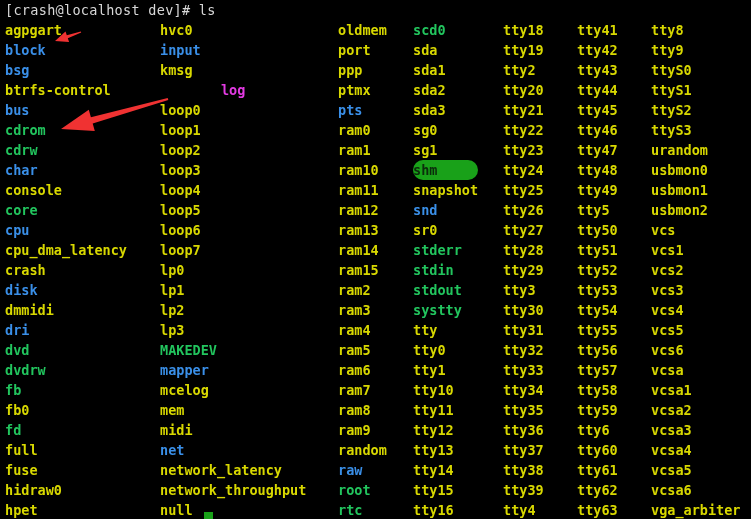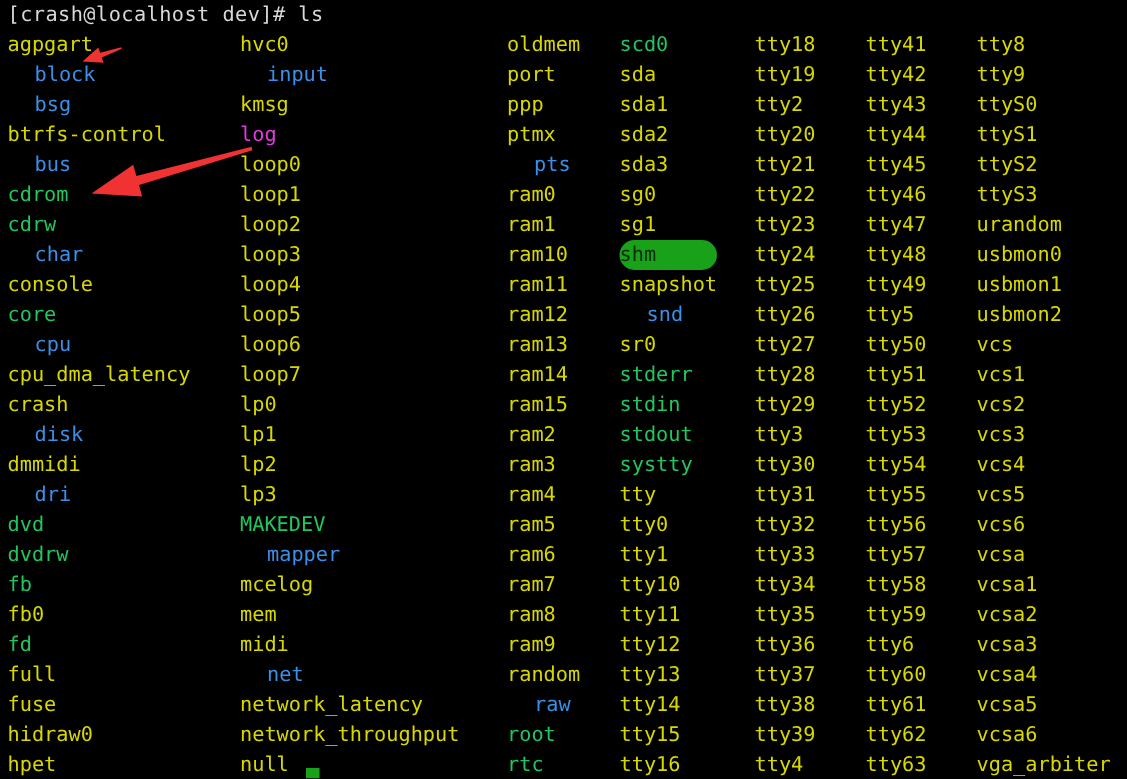--- a/index.html
+++ b/index.html
@@ -35,33 +35,33 @@
     left: 0px;
     top: 20px;
     width: 751px;
   }
   .ls-col {
     position: absolute;
     top: 0;
     white-space: pre;
     font-size: 13.5px;
     line-height: 20px;
-    font-weight: normal;
+    font-weight: bold;
   }
   .ls-entry {
     display: block;
     height: 20px;
     line-height: 20px;
     white-space: pre;
   }
   
   .c-file   { color: #d8d800; }
-  .c-dir    { color: #3a8fe8; margin-left: 18px; }
+  .c-dir    { color: #3a8fe8; }
   .c-link   { color: #22c55e; }
-  .c-sock   { color: #e23ae2; }
+  .c-sock   { color: #e23ae2; text-align: center; }
   .c-sticky { color: #0b2d0b; background: #19a119; border-radius: 10px; }
 
   .cursor-block {
     position: absolute;
     background: #19a119;
   }
 
   .arrow-layer {
     position: absolute;
     left: 0;

